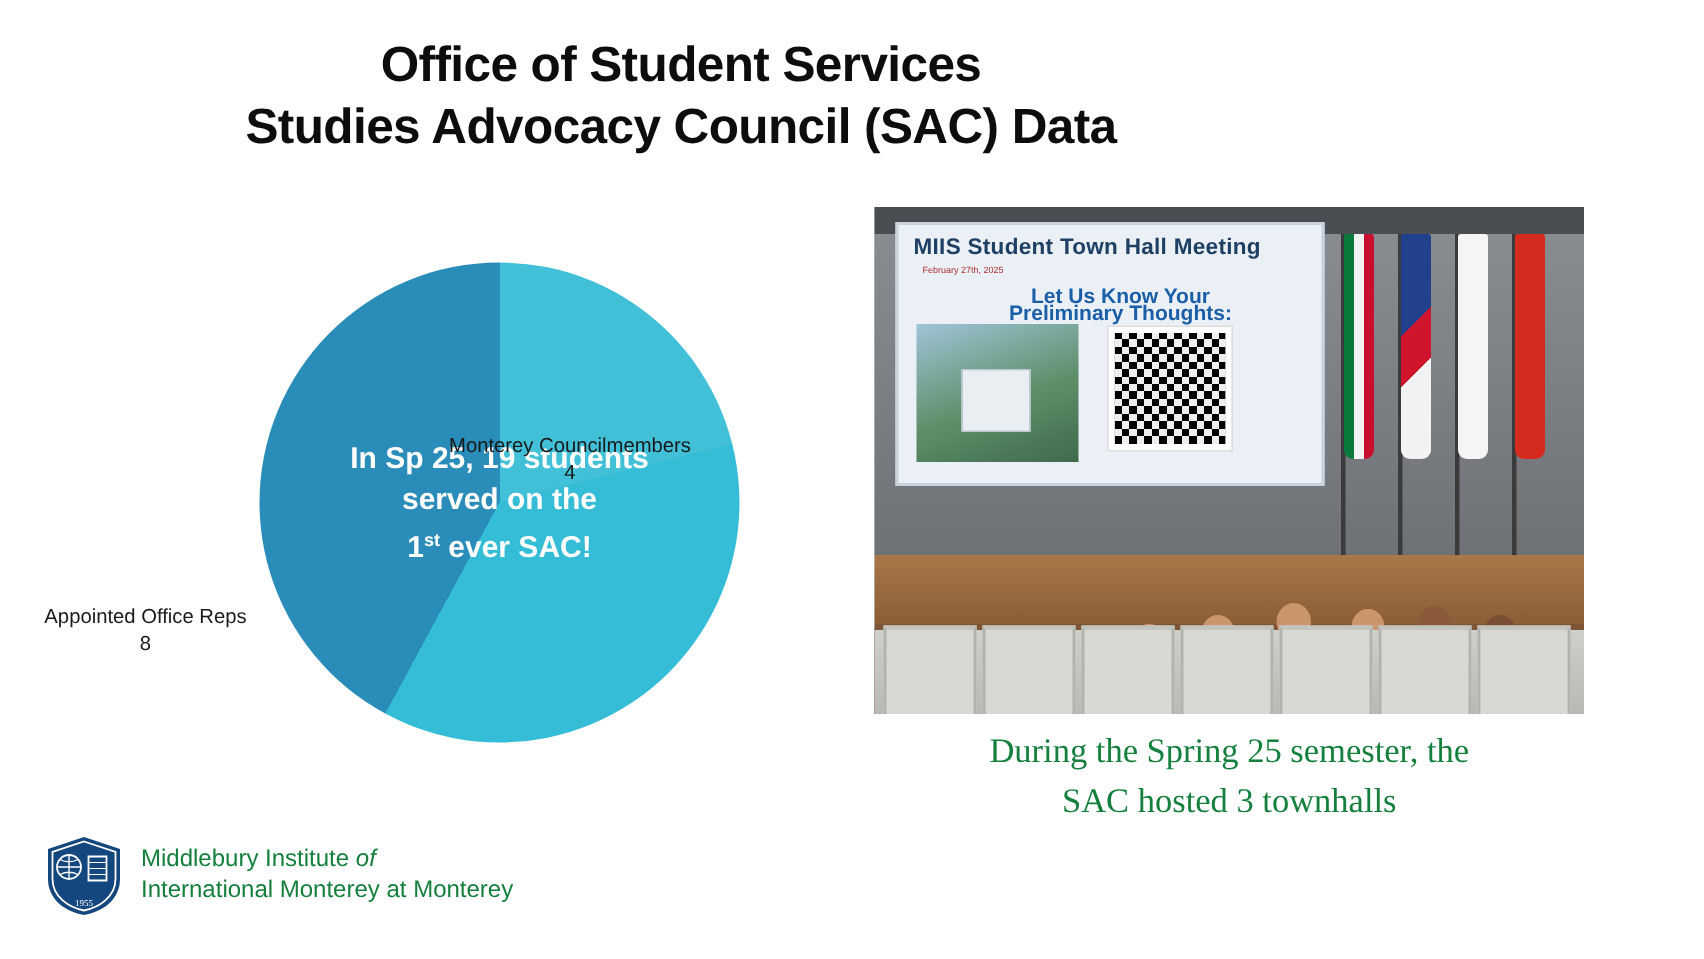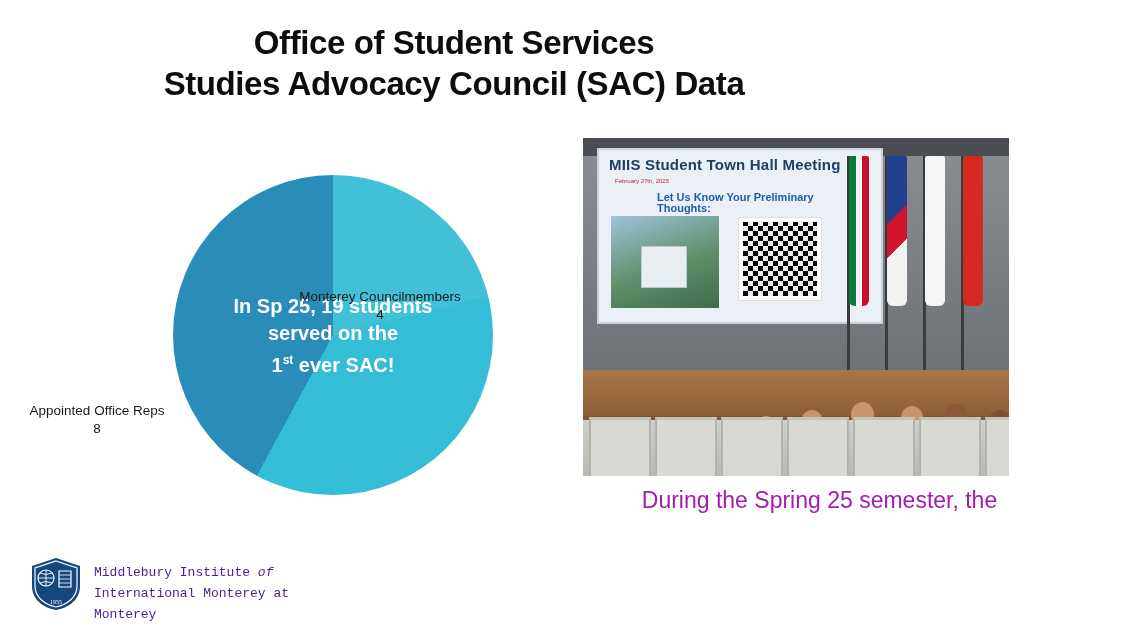--- a/index.html
+++ b/index.html
@@ -99,21 +99,21 @@
   
   #photo-block {
     position: absolute;
     left: 583px;
     top: 138px;
     width: 473px;
     height: 338px;
   }
   #photo {
     position: relative;
-    width: 426px;
+    width: 473px;
     height: 338px;
     overflow: hidden;
     background: #737373;
   }
   
   .ph-wall {
     position: absolute;
     left: 0; top: 0; right: 0; height: 232px;
     background: linear-gradient(180deg,#8a8e93 0%, #7e8287 45%, #6e7276 100%);
   }
@@ -140,22 +140,22 @@
   .ph-screen-sub {
     position: absolute;
     left: 16px; top: 28px;
     font-size: 6px;
     color: #b03030;
   }
   .ph-screen-prompt {
     position: absolute;
     left: 58px; top: 42px;
     width: 180px;
-    text-align: left;
-    font-size: 11px;
+    text-align: center;
+    font-size: 14px;
     color: #1b5ea8;
     font-weight: bold;
     line-height: 11px;
   }
   .ph-screen-photo {
     position: absolute;
     left: 12px; top: 66px;
     width: 108px; height: 92px;
     background: linear-gradient(160deg,#9fc4d8 0%, #5e8f6a 55%, #3f6b4c 100%);
   }
@@ -232,43 +232,43 @@
   }
 
   #photo-caption {
     position: absolute;
     left: 583px;
     top: 484px;
     width: 473px;
     text-align: center;
     font-size: 23px;
     line-height: 33px;
-    color: #a21caf;
+    color: #15803d;
+    font-family: Liberation Serif, serif;
   }
 
   
   #logo-block {
     position: absolute;
     left: 28px;
     top: 556px;
     width: 330px;
     height: 60px;
   }
   #logo-seal {
     position: absolute;
     left: 0; top: 0;
     width: 56px; height: 56px;
   }
   #logo-text {
     position: absolute;
     left: 66px; top: 6px;
-    color: #4c1d95;
-    font-size: 13px;
+    color: #15803d;
+    font-size: 16px;
     line-height: 21px;
-    font-family: Liberation Mono, monospace;
   }
   #logo-text .l1 { font-weight: normal; }
   #logo-text .l1 em { font-style: italic; }
   #logo-text .l2 { font-weight: normal; }
 </style>
 </head>
 <body>
 
 <div id="title-block">
   <div class="line">Office of Student Services</div>
@@ -362,20 +362,21 @@
       <div class="seat" style="left:204px;"></div>
       <div class="seat" style="left:270px;"></div>
       <div class="seat" style="left:336px;"></div>
       <div class="seat" style="left:402px;"></div>
     </div>
   </div>
 </div>
 
 <div id="photo-caption">
   <span>During the Spring 25 semester, the</span><br>
+  <span>SAC hosted 3 townhalls</span>
 </div>
 
 <div id="logo-block">
   <svg id="logo-seal" viewBox="0 0 56 56">
     <path d="M28 2 L52 10 L52 30 C52 44 40 52 28 54 C16 52 4 44 4 30 L4 10 Z" fill="#14477d"></path>
     <path d="M28 5 L49 12 L49 30 C49 42 38 49 28 51 C18 49 7 42 7 30 L7 12 Z" fill="none" stroke="#ffffff" stroke-width="1.2"></path>
     <circle cx="18" cy="22" r="8" fill="none" stroke="#ffffff" stroke-width="1.2"></circle>
     <path d="M10 22 H26 M18 14 V30 M12 17 Q18 20 24 17 M12 27 Q18 24 24 27" stroke="#ffffff" stroke-width="0.9" fill="none"></path>
     <path d="M31 15 h12 v16 h-12 z" fill="none" stroke="#ffffff" stroke-width="1.2"></path>
     <path d="M31 19 h12 M31 23 h12 M31 27 h12" stroke="#ffffff" stroke-width="0.8"></path>

